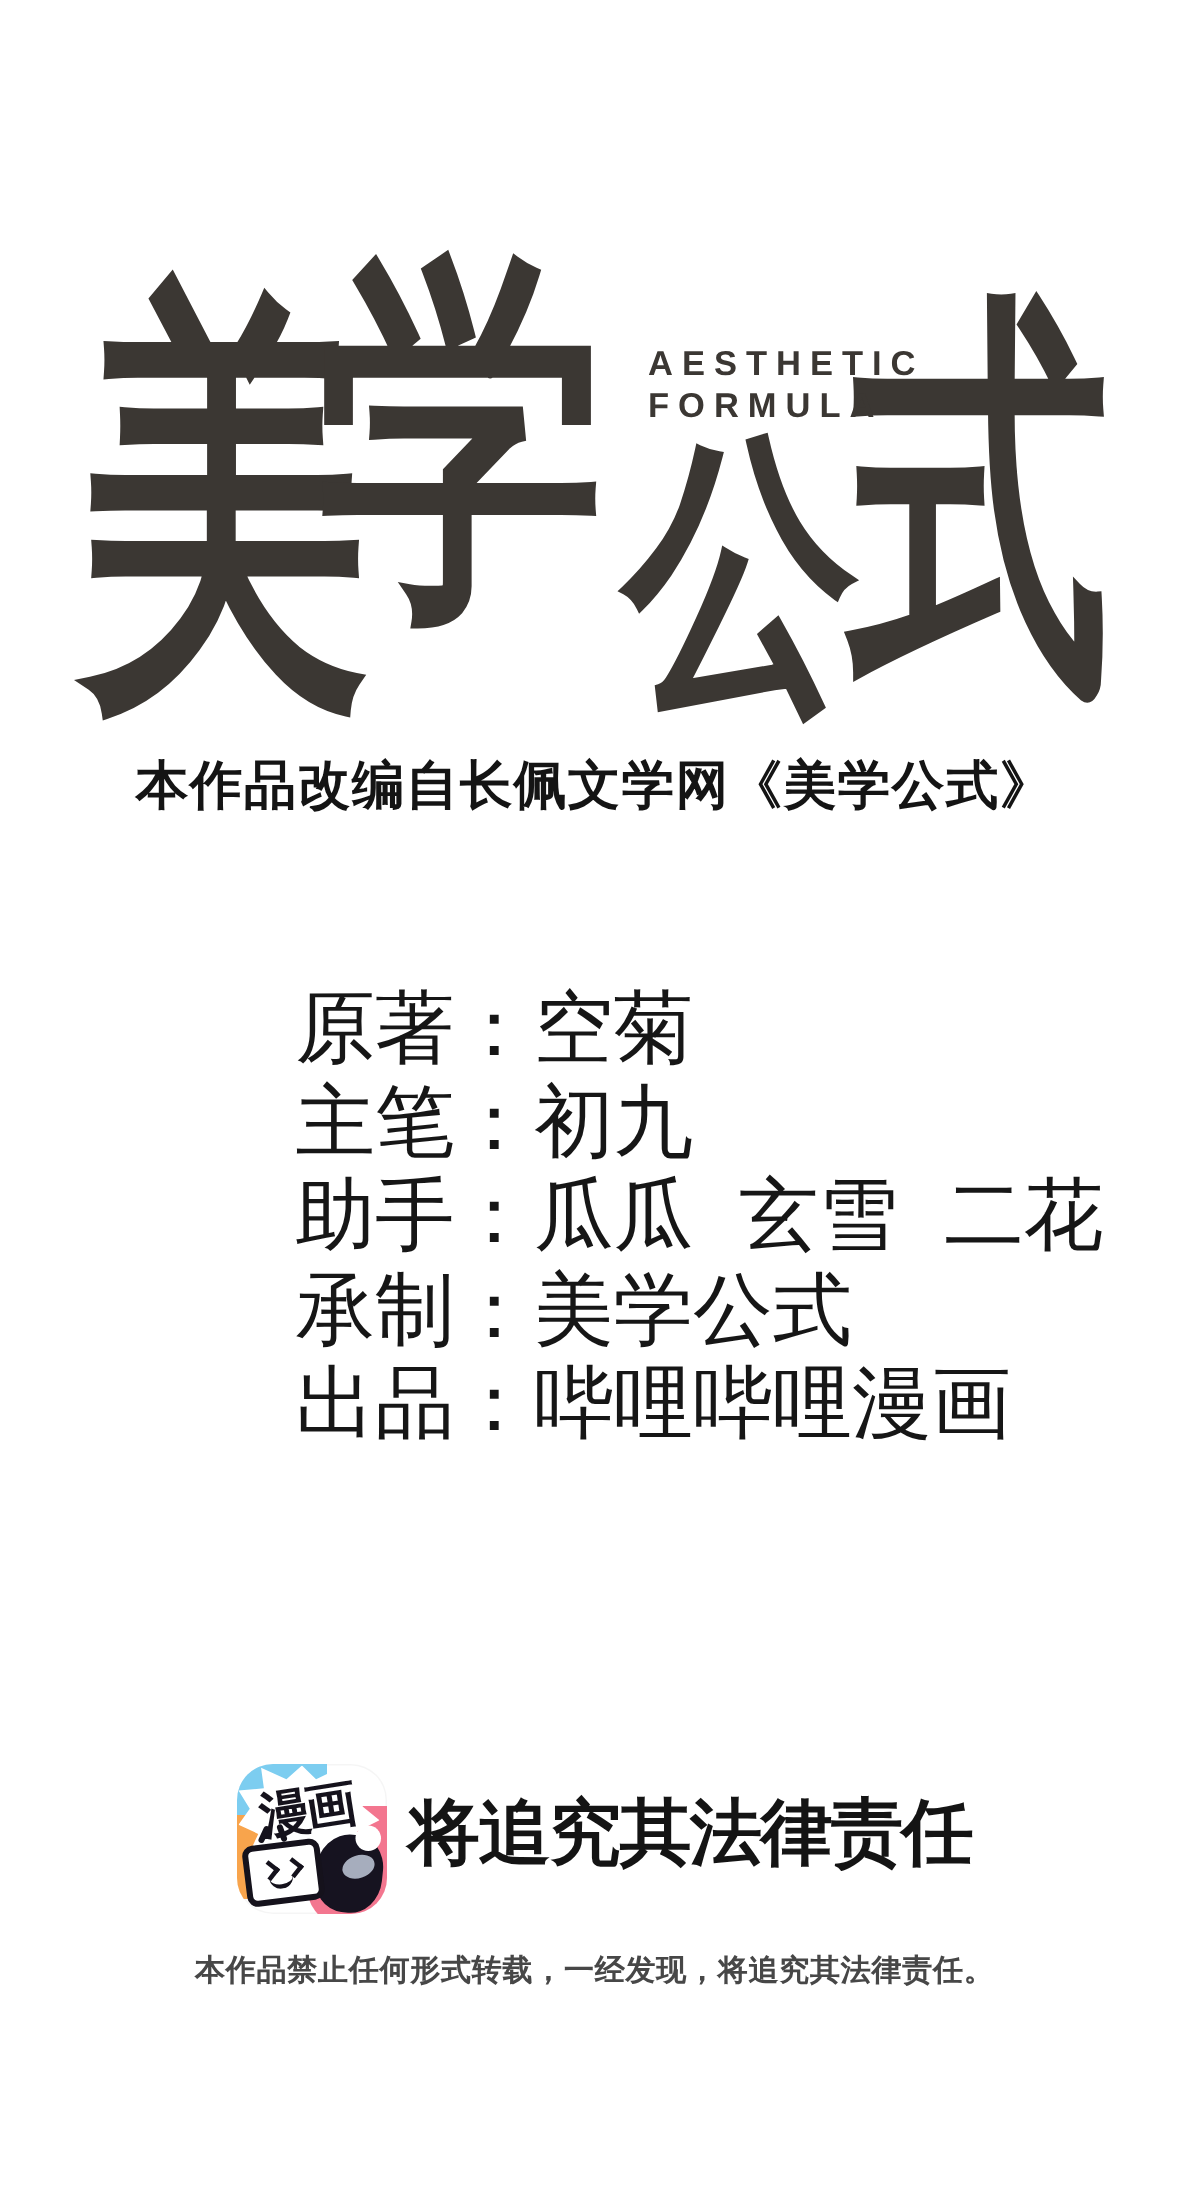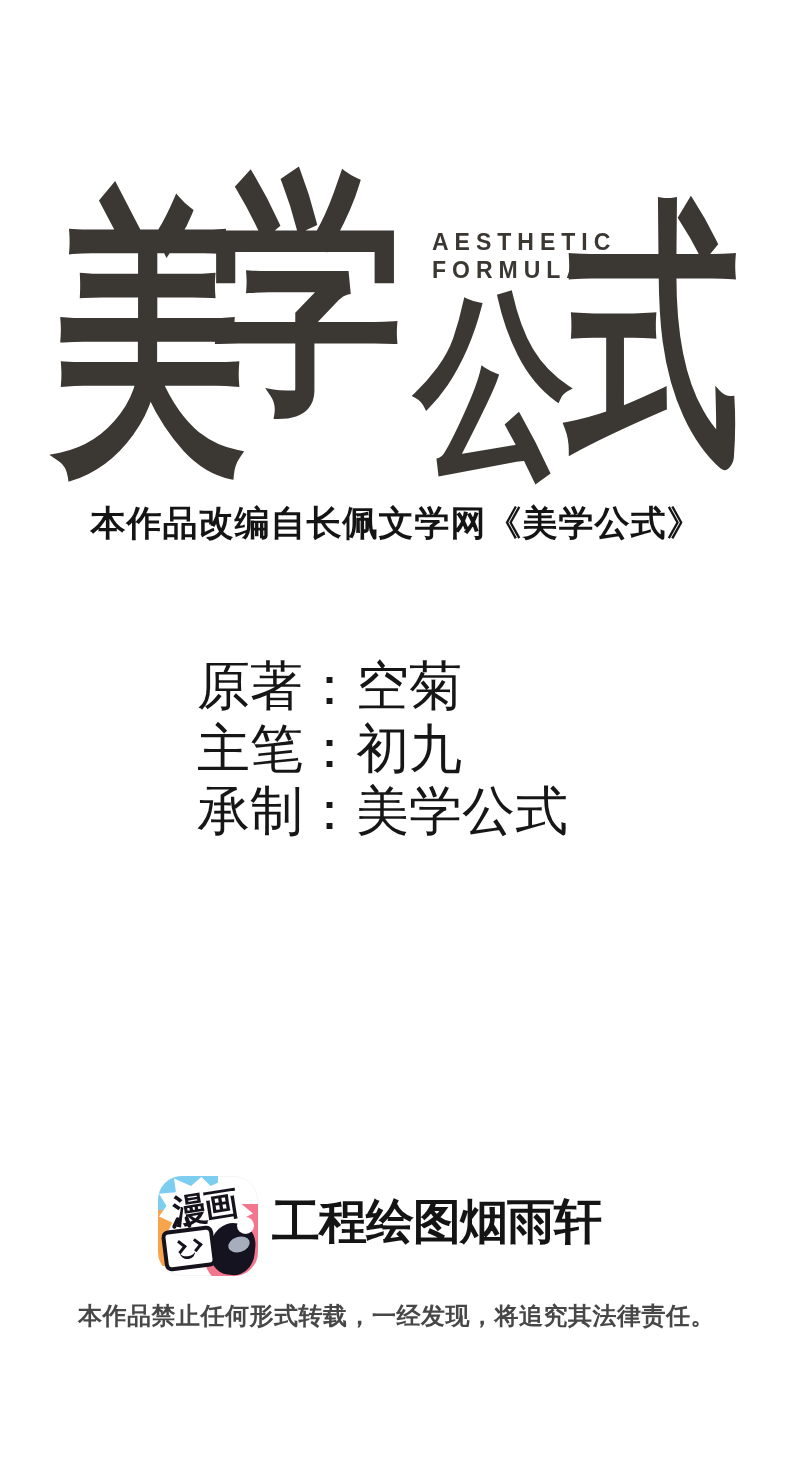--- a/index.html
+++ b/index.html
@@ -76,21 +76,21 @@
   .antenna.a2{left:28px;top:40px;transform:rotate(-20deg);}
   .exclusive{
     position:absolute;left:272px;top:1190px;
     font-family:"Liberation Serif",serif;
     font-size:48px;font-weight:900;color:#141414;
     letter-spacing:-1px;white-space:nowrap;
   }
   
   .copyright{
     position:absolute;left:0;top:1300px;width:100%;
-    text-align:center;font-size:24px;font-weight:600;
+    text-align:center;font-size:20px;font-weight:600;
     color:#474747;letter-spacing:0.5px;
   }
 </style>
 </head>
 <body>
 
 <div class="page">
 
   <div>
     <span class="title-char char-mei">美</span>
@@ -106,21 +106,27 @@
   <div class="adaptation">本作品改编自长佩文学网《美学公式》</div>
 
   <div class="credits">
     <div class="credit-row">
       <span class="credit-label">原著：</span><span class="credit-value">空菊</span>
     </div>
     <div class="credit-row">
       <span class="credit-label">主笔：</span><span class="credit-value">初九</span>
     </div>
     <div class="credit-row">
+      <span class="credit-label">助手：</span><span class="credit-value">瓜瓜 玄雪 二花</span>
+    </div>
+    <div class="credit-row">
       <span class="credit-label">承制：</span><span class="credit-value">美学公式</span>
+    </div>
+    <div class="credit-row">
+      <span class="credit-label">出品：</span><span class="credit-value">哔哩哔哩漫画</span>
     </div>
   </div>
 
   <div class="app-icon">
     <div class="patch-blue"></div>
     <div class="patch-yellow"></div>
     <div class="patch-pink"></div>
     <div class="bubble"></div>
     <span class="bubble-text">漫画</span>
     <div class="tri-yellow"></div>
@@ -128,17 +134,17 @@
     <div class="blob-hand"></div>
     <div class="blob-paw"></div>
     <div class="antenna a1"></div>
     <div class="antenna a2"></div>
     <div class="tv">
       <div class="tv-eye l"></div>
       <div class="tv-eye r"></div>
       <div class="tv-mouth"></div>
     </div>
   </div>
-  <div class="exclusive">工程绘图烟雨轩</div>
+  <div class="exclusive">将追究其法律责任</div>
 
   <div class="copyright">本作品禁止任何形式转载，一经发现，将追究其法律责任。</div>
 
 </div>
 
 </body></html>

